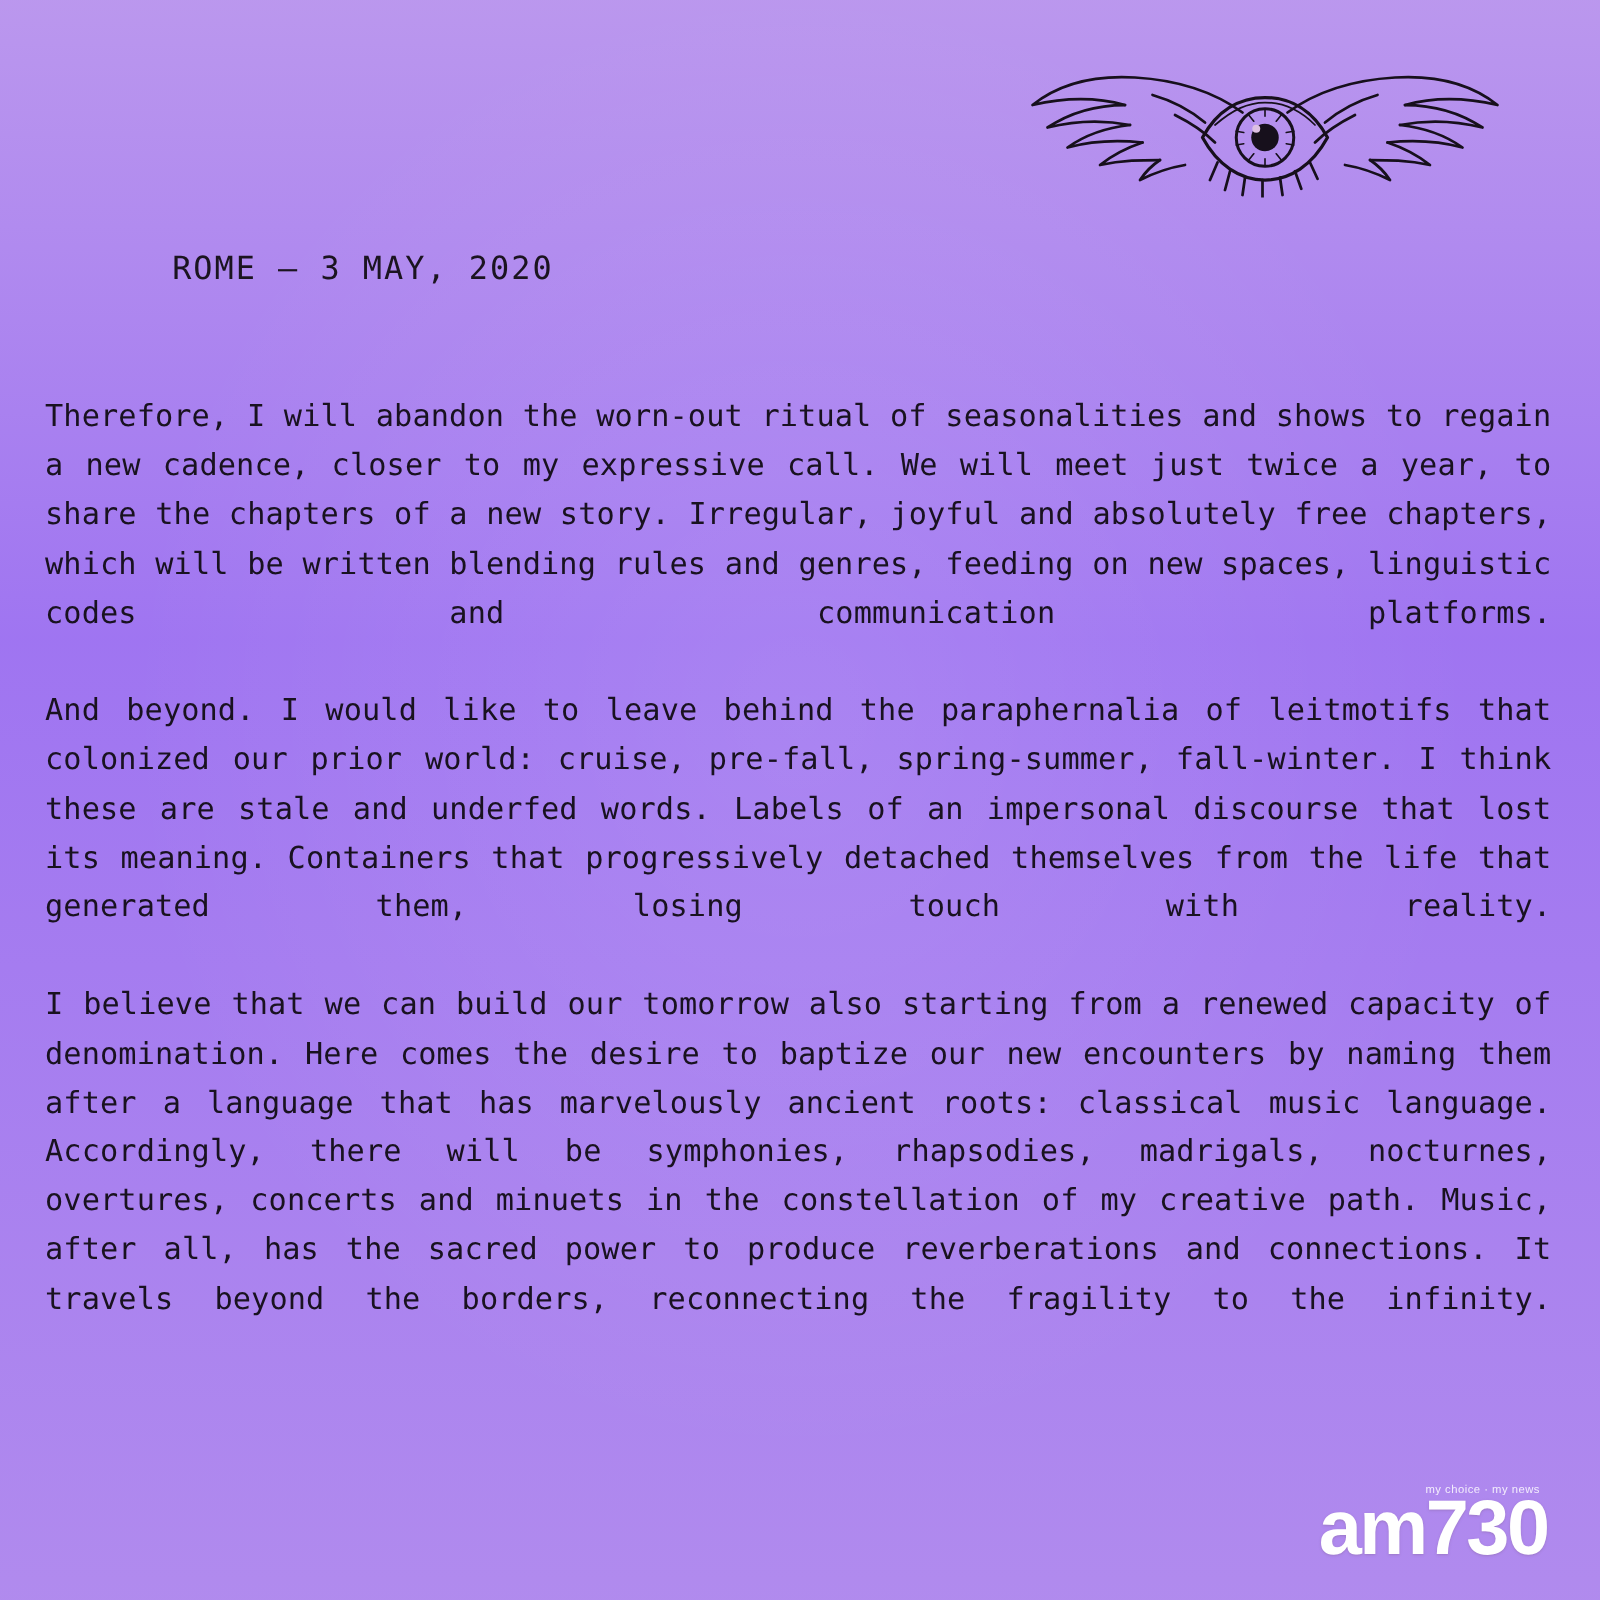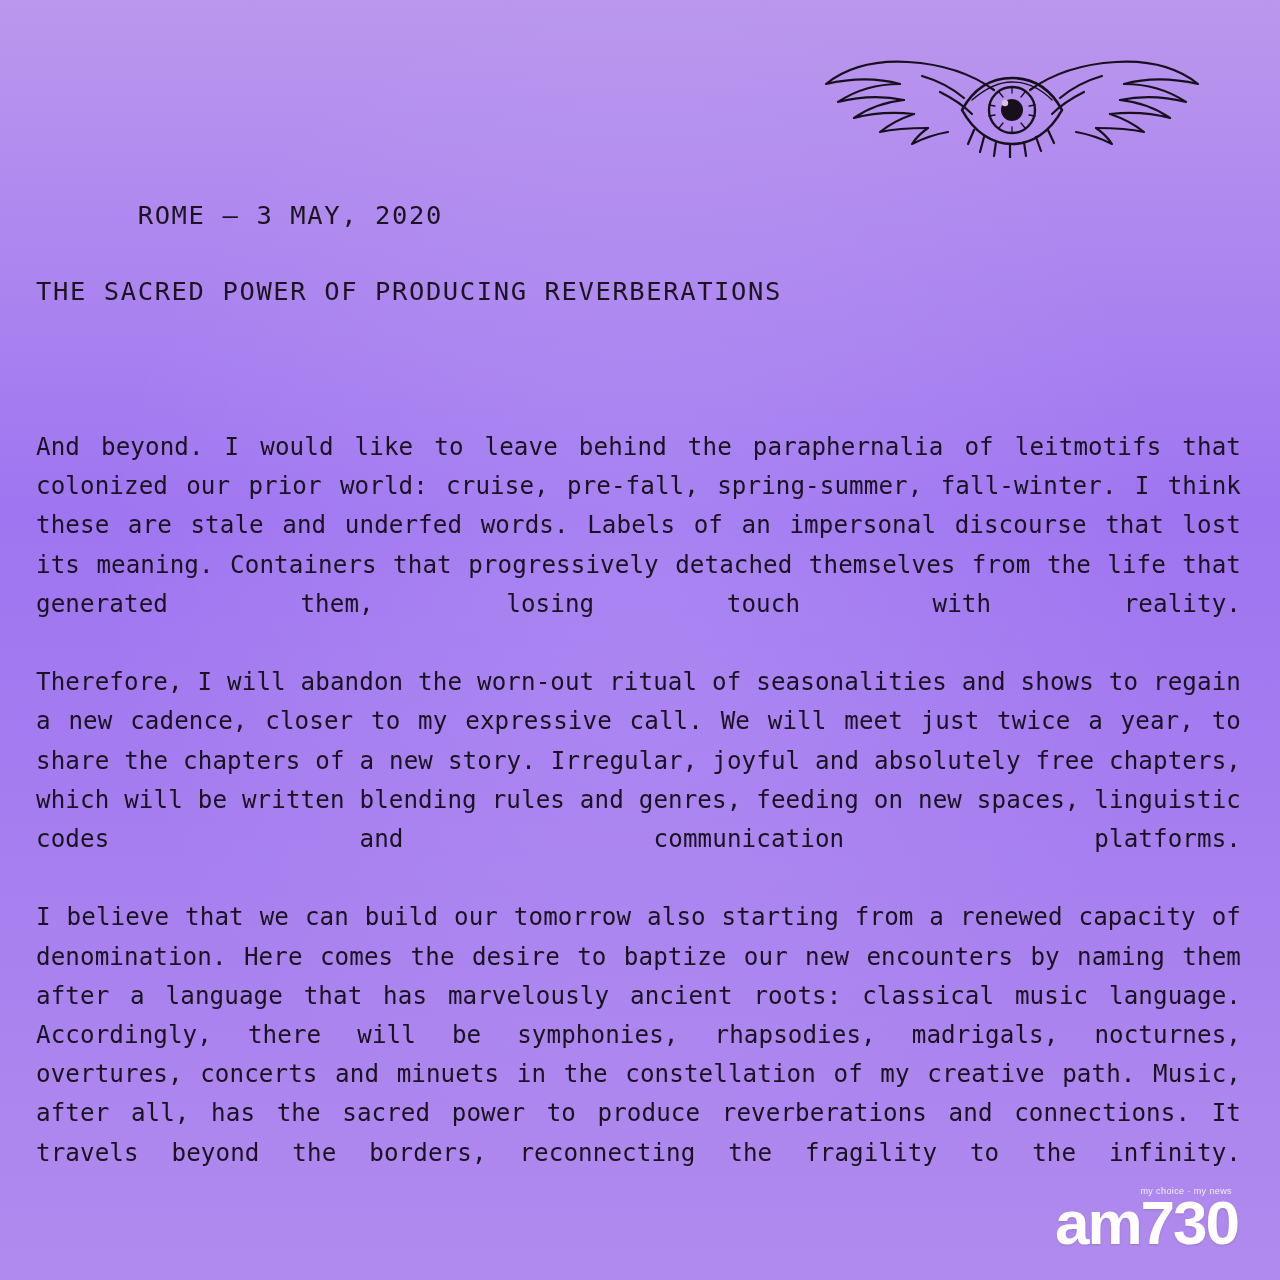--- a/index.html
+++ b/index.html
@@ -144,26 +144,25 @@
 
       <path d="M152 82 L146 96 M162 89 L158 104 M174 94 L172 108 M188 96 L188 110 M202 94 L204 108 M214 89 L219 103 M226 82 L232 95" stroke-width="2.2"></path>
 
       <path d="M150 52 C164 40 176 34 190 34 C204 34 218 40 230 52" stroke-width="1.4"></path>
     </svg>
   </div>
 
   <div class="letter">
     <div class="heading">
       <span>ROME — 3 MAY, 2020</span>
-      <span class="line2">THE SACRED POWER OF PRODUCING REVERBERATIONS</span>
     </div>
 
     <div class="body-copy">
+      <p>Therefore, I will abandon the worn-out ritual of seasonalities and shows to regain a new cadence, closer to my expressive call. We will meet just twice a year, to share the chapters of a new story. Irregular, joyful and absolutely free chapters, which will be written blending rules and genres, feeding on new spaces, linguistic codes and communication platforms.</p>
       <p>And beyond. I would like to leave behind the paraphernalia of leitmotifs that colonized our prior world: cruise, pre-fall, spring-summer, fall-winter. I think these are stale and underfed words. Labels of an impersonal discourse that lost its meaning. Containers that progressively detached themselves from the life that generated them, losing touch with reality.</p>
-      <p>Therefore, I will abandon the worn-out ritual of seasonalities and shows to regain a new cadence, closer to my expressive call. We will meet just twice a year, to share the chapters of a new story. Irregular, joyful and absolutely free chapters, which will be written blending rules and genres, feeding on new spaces, linguistic codes and communication platforms.</p>
       <p>I believe that we can build our tomorrow also starting from a renewed capacity of denomination. Here comes the desire to baptize our new encounters by naming them after a language that has marvelously ancient roots: classical music language. Accordingly, there will be symphonies, rhapsodies, madrigals, nocturnes, overtures, concerts and minuets in the constellation of my creative path. Music, after all, has the sacred power to produce reverberations and connections. It travels beyond the borders, reconnecting the fragility to the infinity.</p>
     </div>
   </div>
 
   <div class="watermark">
     <div class="wm-top">my choice · my news</div>
     <div class="wm-main">am730</div>
   </div>
 </div>
 

